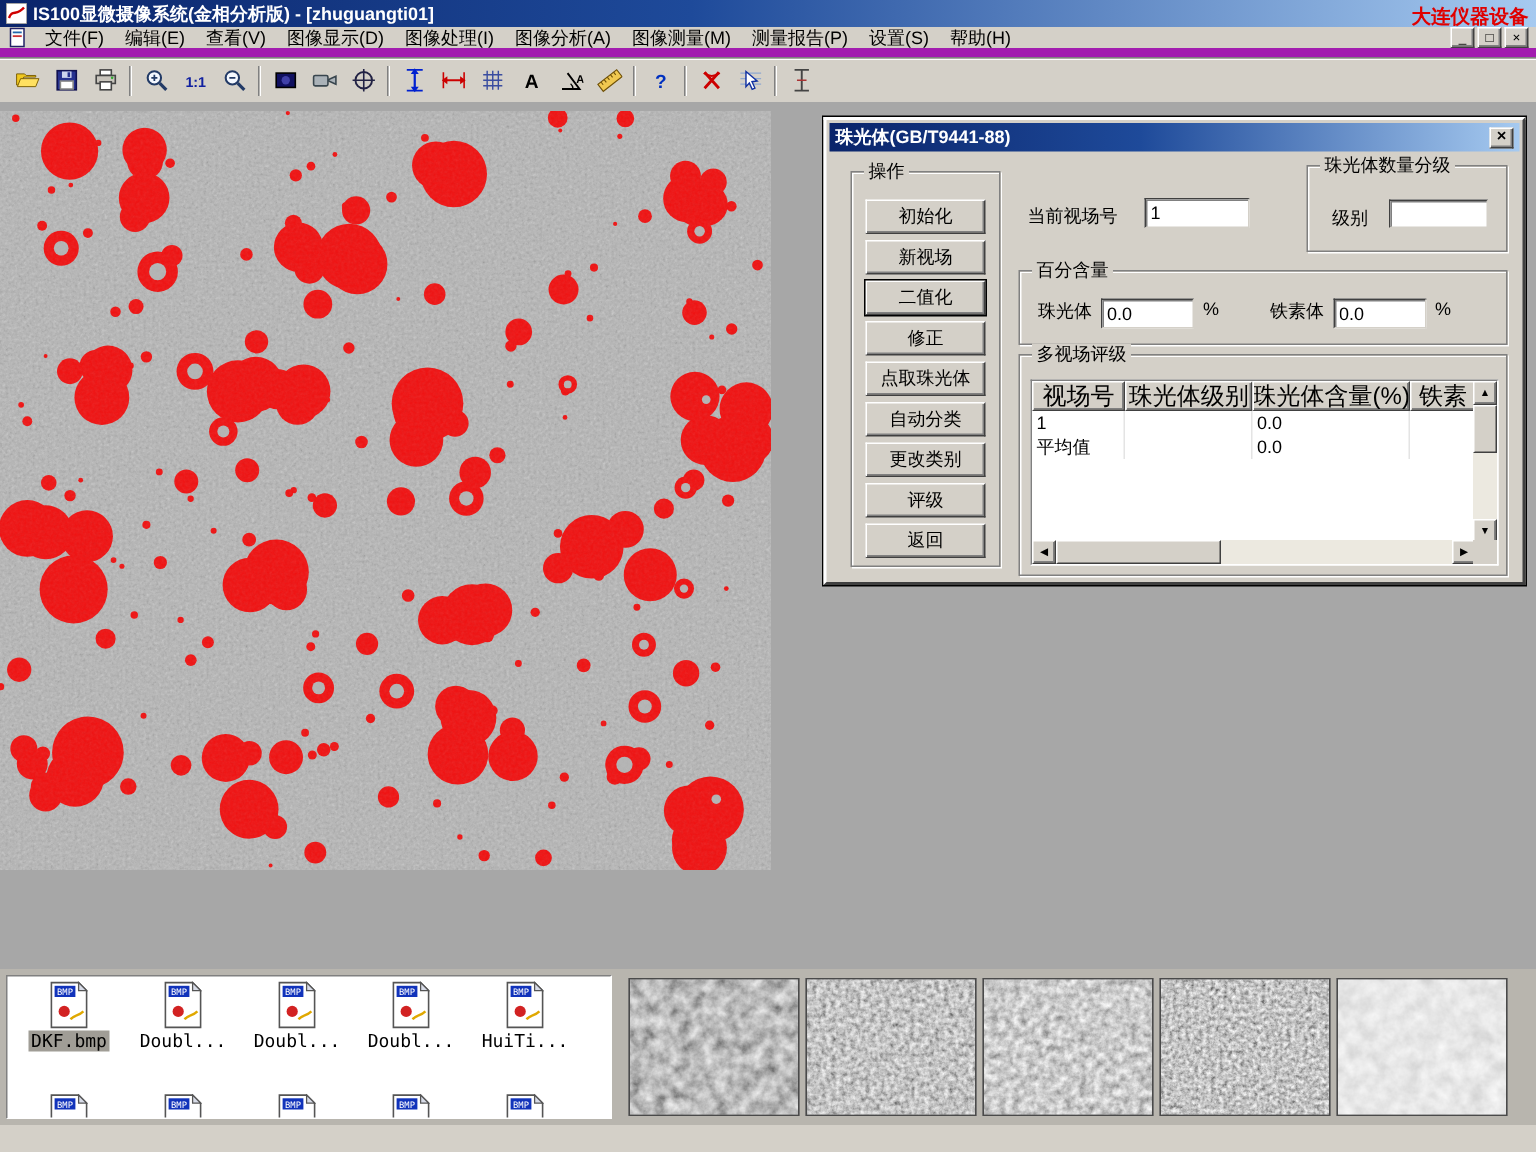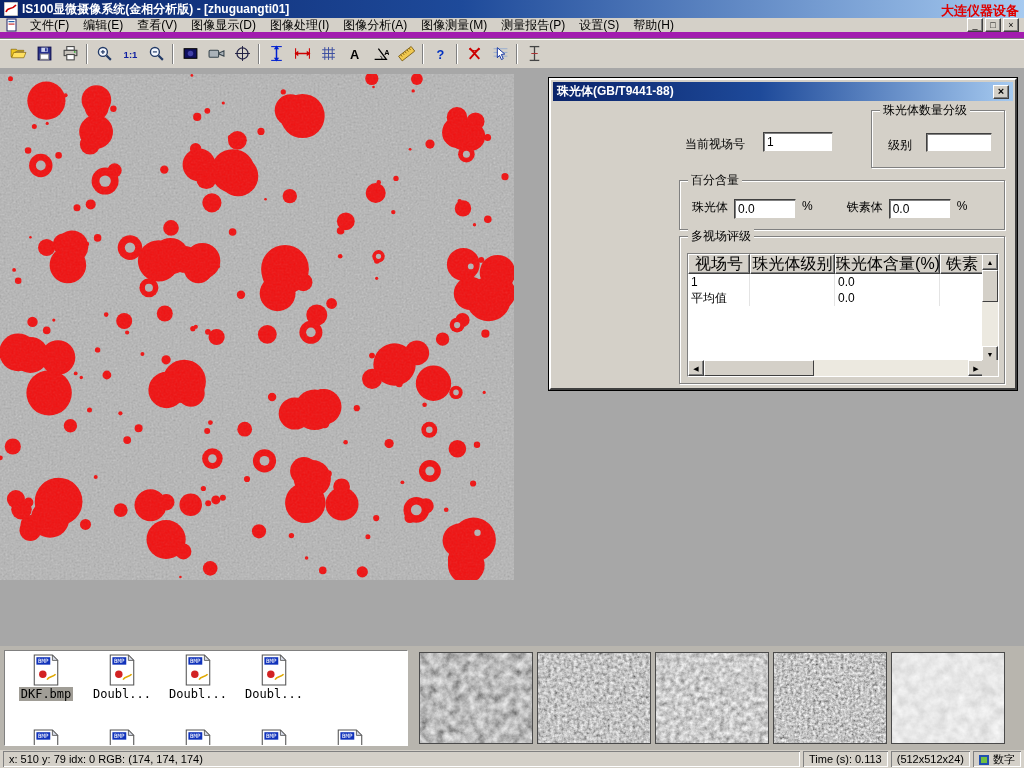--- a/index.html
+++ b/index.html
@@ -649,20 +649,32 @@
         <rect width="514" height="506" filter="url(#mtex)" opacity="0.12"></rect>
       </svg>
     </div>
 
     <div class="dialog">
       <div class="dlg-title">
         <span>珠光体(GB/T9441-88)</span>
         <button class="dlg-close">×</button>
       </div>
 
+      <fieldset class="grp grp-ops">
+        <span class="legend">操作</span>
+        <button class="opbtn">初始化</button>
+        <button class="opbtn">新视场</button>
+        <button class="opbtn focused">二值化</button>
+        <button class="opbtn">修正</button>
+        <button class="opbtn">点取珠光体</button>
+        <button class="opbtn">自动分类</button>
+        <button class="opbtn">更改类别</button>
+        <button class="opbtn">评级</button>
+        <button class="opbtn">返回</button>
+      </fieldset>
 
       <span class="fieldlabel" style="left:134px;top:56px">当前视场号</span>
       <input class="tfield" style="left: 212px; top: 52px; width: 70px;" readonly="" value="1">
 
       <fieldset class="grp grp-grade">
         <span class="legend">珠光体数量分级</span>
         <span class="fieldlabel" style="left:16px;top:26px">级别</span>
         <input class="tfield" style="left: 54px; top: 22px; width: 66px; height: 19px;" readonly="" value="">
       </fieldset>
 
@@ -739,20 +751,26 @@
             <use href="#bmp-icon"></use>
           </svg>
         <span class="flabel">Doubl...</span>
       </div>
       <div class="fitem" style="left:232px;top:3px">
         <svg class="ficon">
             <use href="#bmp-icon"></use>
           </svg>
         <span class="flabel">Doubl...</span>
       </div>
+      <div class="fitem" style="left:308px;top:3px">
+        <svg class="ficon">
+            <use href="#bmp-icon"></use>
+          </svg>
+        <span class="flabel">HuiTi...</span>
+      </div>
 
       <div class="fitem" style="left:4px;top:78px">
           <svg class="ficon">
             <use href="#bmp-icon"></use>
           </svg>
         </div>
       <div class="fitem" style="left:80px;top:78px">
           <svg class="ficon">
             <use href="#bmp-icon"></use>
           </svg>
@@ -793,28 +811,14 @@
           <rect width="114" height="92" filter="url(#th4)"></rect>
         </svg>
       </div>
     <div class="thumb" style="left:891px">
         <svg viewBox="0 0 114 92" preserveAspectRatio="none">
           <rect width="114" height="92" filter="url(#th5)"></rect>
         </svg>
       </div>
   </div>
 
-  <div class="statusbar">
-    <span class="sbp sbp-pos">x: 510 y: 79 idx: 0 RGB: (174, 174, 174)</span>
-    <span class="sbp">Time (s): 0.113</span>
-    <span class="sbp">(512x512x24)</span>
-    <span class="sbp">
-      <span class="mode-icon">
-        <svg viewBox="0 0 10 10">
-            <rect width="10" height="10" fill="#2050b0"></rect>
-            <rect x="2" y="2" width="6" height="6" fill="#70c040"></rect>
-          </svg>
-      </span>
-      <span>数字</span>
-    </span>
-  </div>
 
 </div>
 
 </body></html>

